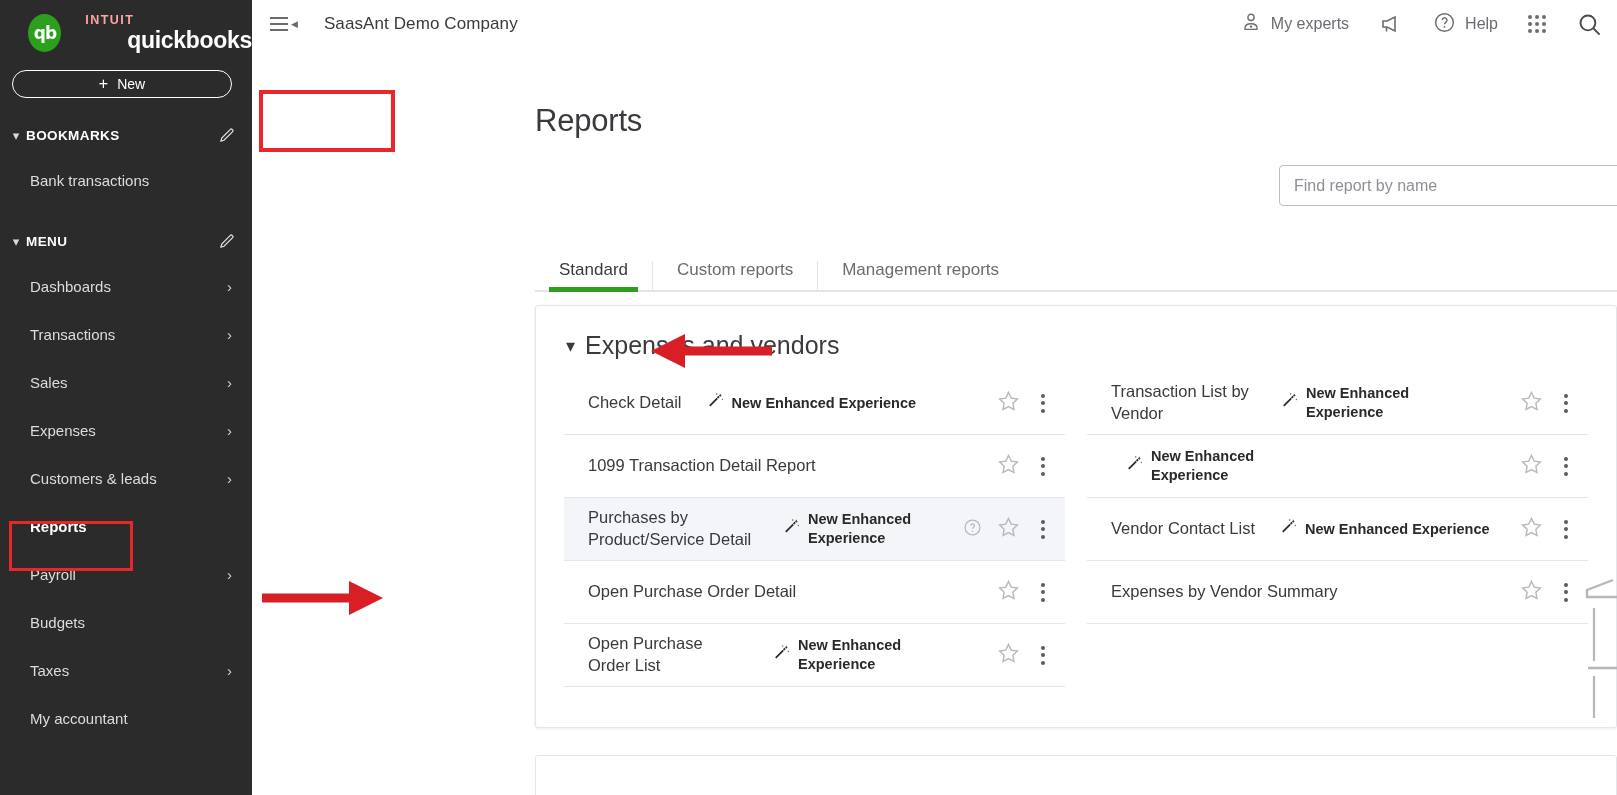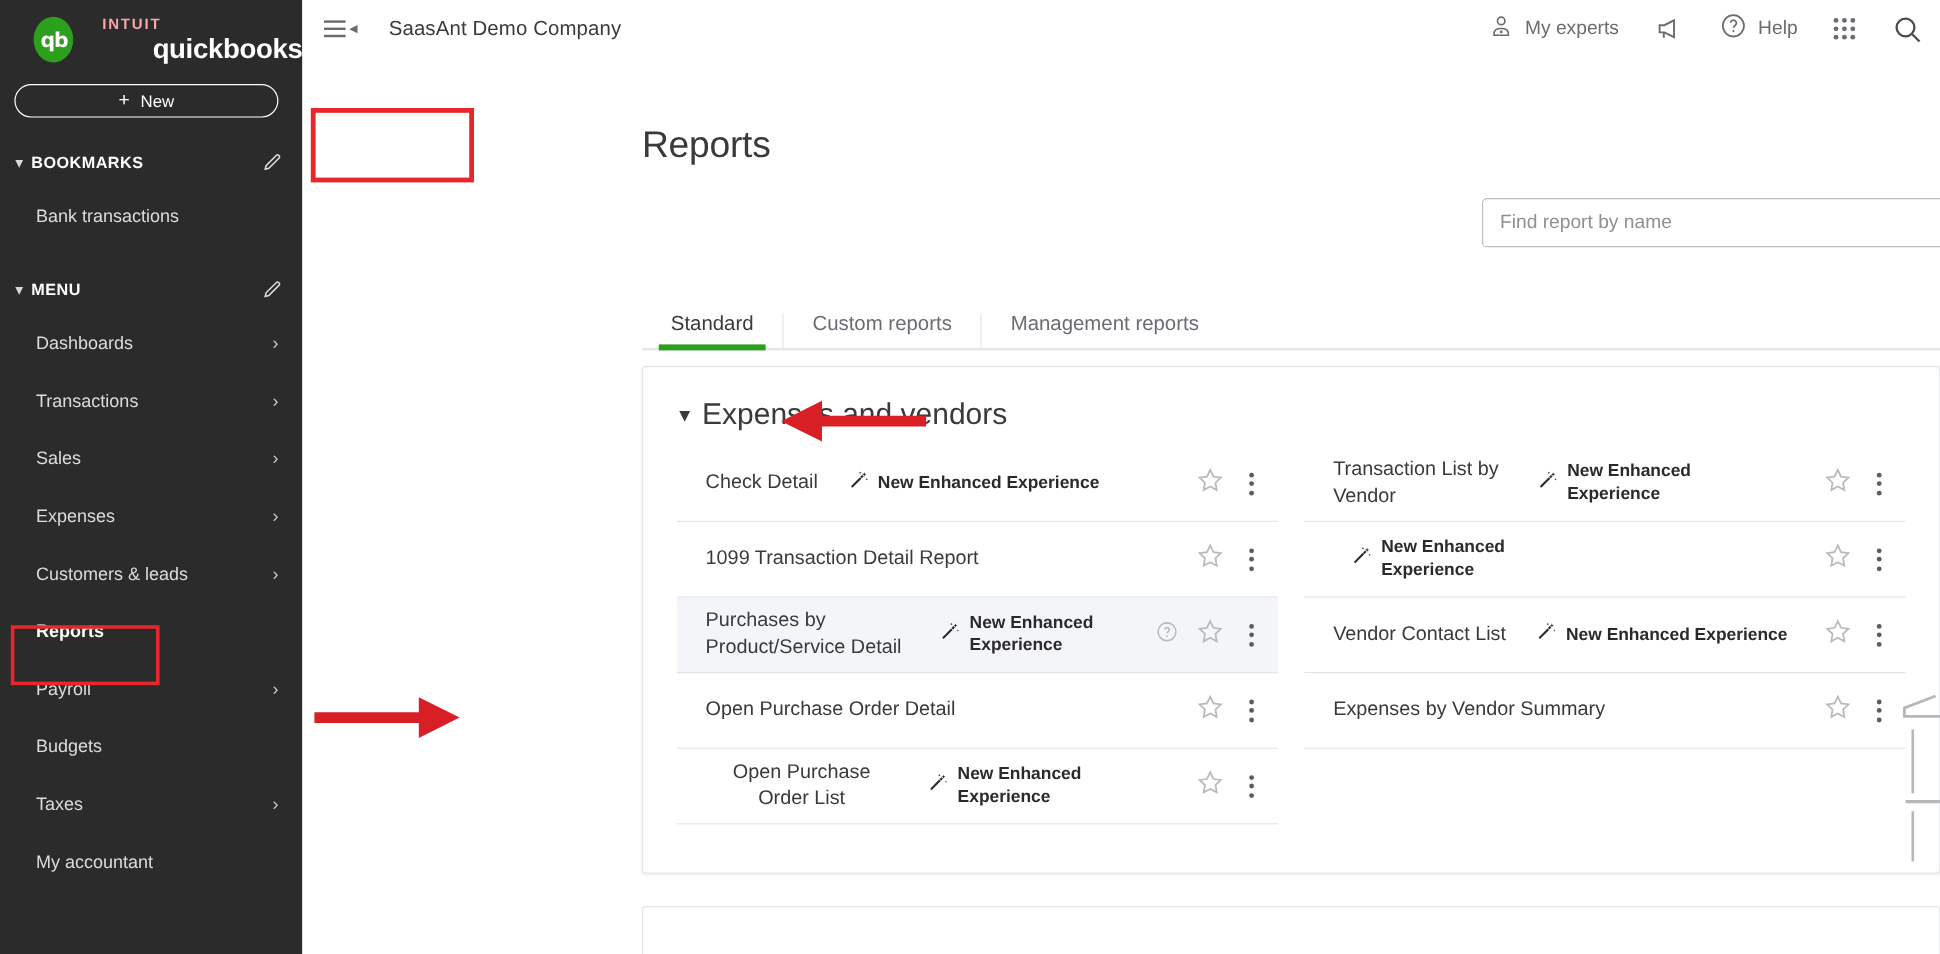--- a/index.html
+++ b/index.html
@@ -84,21 +84,21 @@
 
   .grid-icon { display: grid; grid-template-columns: repeat(3, 4px); gap: 3px; }
   .grid-icon i { width: 4px; height: 4px; background: #6b6c72; border-radius: 50%; display: block; }
 
   .page-title {
     font-size: 31px; color: #393a3d; font-weight: 400;
     position: absolute; left: 283px; top: 103px; letter-spacing: -.2px;
   }
 
   .search-wrap {
-    position: absolute; right: 0px; top: 165px; width: 382px;
+    position: absolute; right: 0px; top: 165px; width: 338px;
   }
   .search-input {
     width: 415px; height: 41px; border: 1px solid #babec5; border-radius: 4px;
     font-size: 16px; color: #393a3d; padding: 0 14px;
     font-family: "Liberation Sans", sans-serif; background: #fff;
   }
   .search-input::placeholder { color: #8d9096; }
 
   .tabs {
     position: absolute; left: 283px; top: 240px; right: 0;
@@ -435,21 +435,21 @@
               </span>
               <span class="kebab">
                   <i></i>
                   <i></i>
                   <i></i>
                 </span>
             </span>
           </div>
 
           <div class="rrow">
-            <span class="r-name" style="max-width:160px;text-align:center;">Open Purchase Order List</span>
+            <span class="r-name" style="max-width:160px;">Open Purchase Order List</span>
             <span class="r-badge">
               <span>
                 <svg width="19" height="19" viewBox="0 0 24 24" fill="none">
                   <path d="M5.5 19.5L15 10l-1.6-1.6L4 18z" fill="#2a2a2a"></path>
                   <path d="M15.4 9.6l2-2-1.6-1.6-2 2z" fill="#2a2a2a"></path>
                   <path d="M18 3.2l.6 1.6 1.6.6-1.6.6-.6 1.6-.6-1.6-1.6-.6 1.6-.6z" fill="#2a2a2a"></path>
                   <path d="M13.6 2.4l.4 1 1 .4-1 .4-.4 1-.4-1-1-.4 1-.4z" fill="#2a2a2a"></path>
                   <path d="M20.6 9.4l.35.9.9.35-.9.35-.35.9-.35-.9-.9-.35.9-.35z" fill="#2a2a2a"></path>
                 </svg>
               </span>

